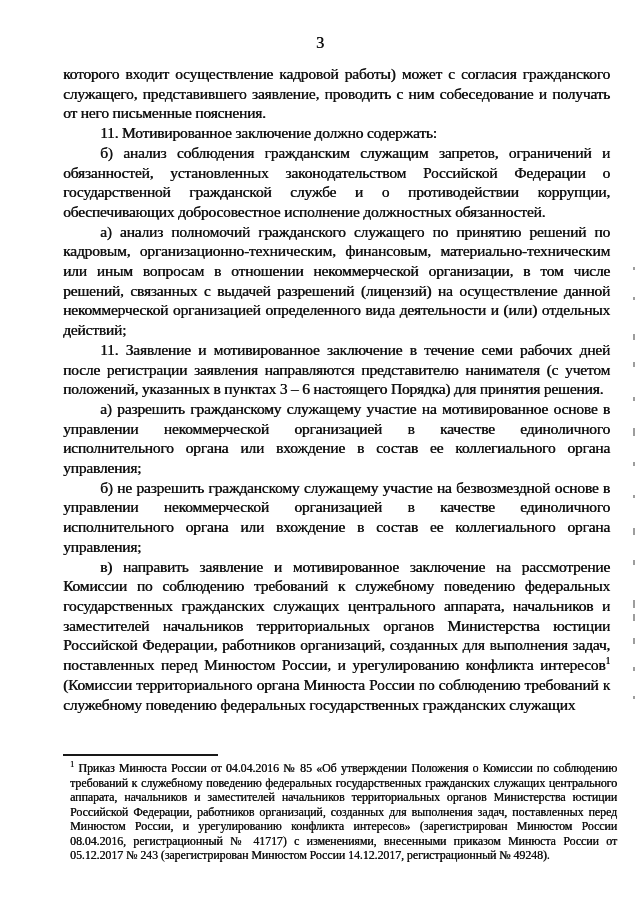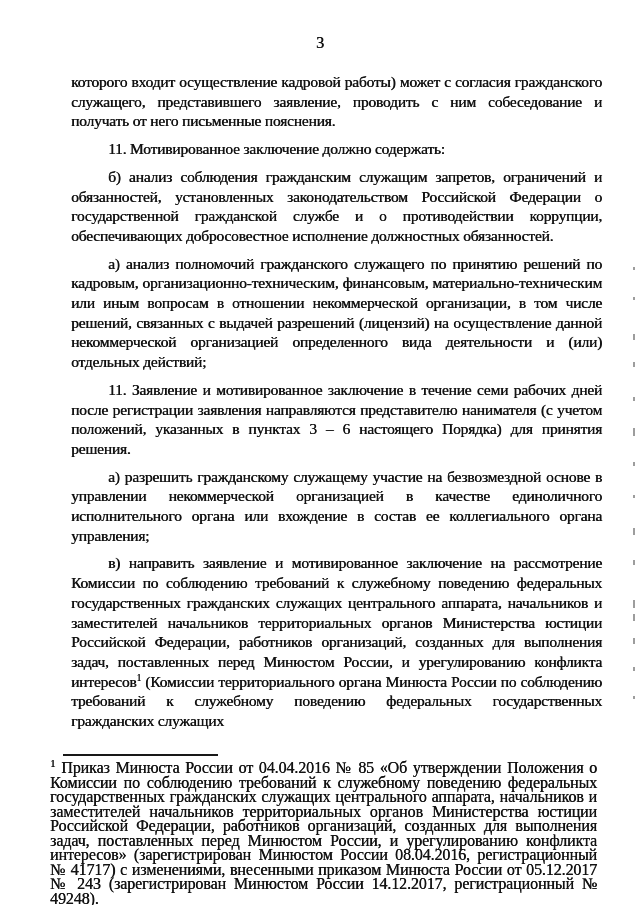--- a/index.html
+++ b/index.html
@@ -30,21 +30,21 @@
     top: 64px;
     left: 63px;
     width: 547px;
     font-size: 15.5px;
     line-height: 19.7px;
     letter-spacing: -0.2px;
     text-align: justify;
     text-shadow: 0.4px 0 0 currentColor;
   }
   .body-text p {
-    margin: 8px;
+    margin: 0;
     padding: 0;
     text-indent: 37px;
   }
   .body-text p.no-indent {
     text-indent: 0;
   }
   sup.fn-ref {
     font-size: 0.62em;
     vertical-align: super;
     line-height: 0;
@@ -53,23 +53,23 @@
     position: absolute;
     top: 754px;
     left: 63px;
     width: 155px;
     height: 0;
     border-top: 2px solid #181818;
   }
   .footnote {
     position: absolute;
     top: 761px;
-    left: 50px;
+    left: 70px;
     width: 547px;
-    font-size: 16px;
+    font-size: 12px;
     line-height: 14.5px;
     letter-spacing: -0.1px;
     text-align: justify;
     text-shadow: 0.3px 0 0 currentColor;
   }
   .footnote sup {
     font-size: 0.7em;
     vertical-align: super;
     line-height: 0;
   }
@@ -86,21 +86,22 @@
 <div class="page">
 
   <div class="page-number">3</div>
 
   <div class="body-text">
     <p class="no-indent">которого входит осуществление кадровой работы) может с согласия гражданского служащего, представившего заявление, проводить с ним собеседование и получать от него письменные пояснения.</p>
     <p>11. Мотивированное заключение должно содержать:</p>
     <p>б) анализ соблюдения гражданским служащим запретов, ограничений и обязанностей, установленных законодательством Российской Федерации о государственной гражданской службе и о противодействии коррупции, обеспечивающих добросовестное исполнение должностных обязанностей.</p>
     <p>а) анализ полномочий гражданского служащего по принятию решений по кадровым, организационно-техническим, финансовым, материально-техническим или иным вопросам в отношении некоммерческой организации, в том числе решений, связанных с выдачей разрешений (лицензий) на осуществление данной некоммерческой организацией определенного вида деятельности и (или) отдельных действий;</p>
     <p>11. Заявление и мотивированное заключение в течение семи рабочих дней после регистрации заявления направляются представителю нанимателя (с учетом положений, указанных в пунктах 3 – 6 настоящего Порядка) для принятия решения.</p>
-    <p>а) разрешить гражданскому служащему участие на безвозмездной основе в управлении некоммерческой организацией в качестве единоличного исполнительного органа или вхождение в состав ее коллегиального органа управления;</p>
+    <p>а) разрешить гражданскому служащему участие на мотивированное основе в управлении некоммерческой организацией в качестве единоличного исполнительного органа или вхождение в состав ее коллегиального органа управления;</p>
+    <p>б) не разрешить гражданскому служащему участие на безвозмездной основе в управлении некоммерческой организацией в качестве единоличного исполнительного органа или вхождение в состав ее коллегиального органа управления;</p>
     <p><span>в) направить заявление и мотивированное заключение на рассмотрение Комиссии по соблюдению требований к служебному поведению федеральных государственных гражданских служащих центрального аппарата, начальников и заместителей начальников территориальных органов Министерства юстиции Российской Федерации, работников организаций, созданных для выполнения задач, поставленных перед Минюстом России, и урегулированию конфликта интересов</span><sup class="fn-ref">1</sup><span> (Комиссии территориального органа Минюста России по соблюдению требований к служебному поведению федеральных государственных гражданских служащих</span></p>
   </div>
 
   <div class="footnote-sep"></div>
 
   <div class="footnote"><sup>1</sup><span> Приказ Минюста России от 04.04.2016 № 85 «Об утверждении Положения о Комиссии по соблюдению требований к служебному поведению федеральных государственных гражданских служащих центрального аппарата, начальников и заместителей начальников территориальных органов Министерства юстиции Российской Федерации, работников организаций, созданных для выполнения задач, поставленных перед Минюстом России, и урегулированию конфликта интересов» (зарегистрирован Минюстом России 08.04.2016, регистрационный № 41717) с изменениями, внесенными приказом Минюста России от 05.12.2017 № 243 (зарегистрирован Минюстом России 14.12.2017, регистрационный № 49248).</span></div>
 
   <div>
     <div class="artifact-dash" style="top:267px;height:3px;"></div>
     <div class="artifact-dash" style="top:297px;height:3px;"></div>

